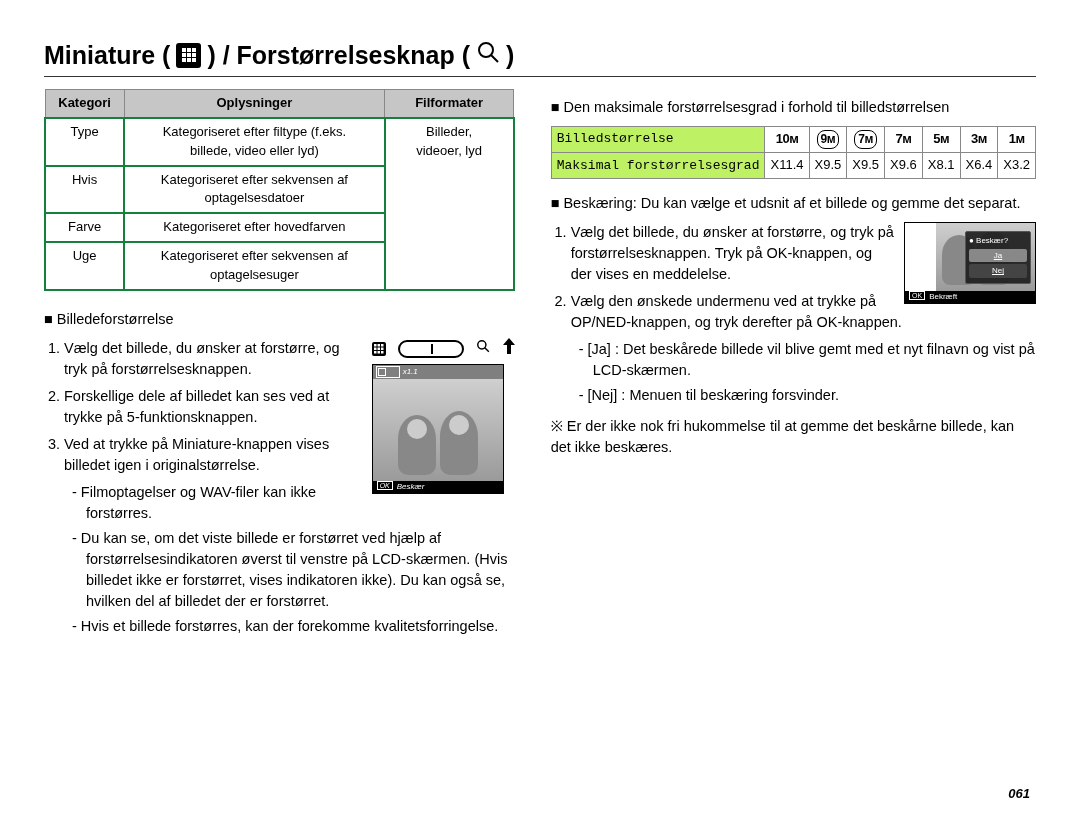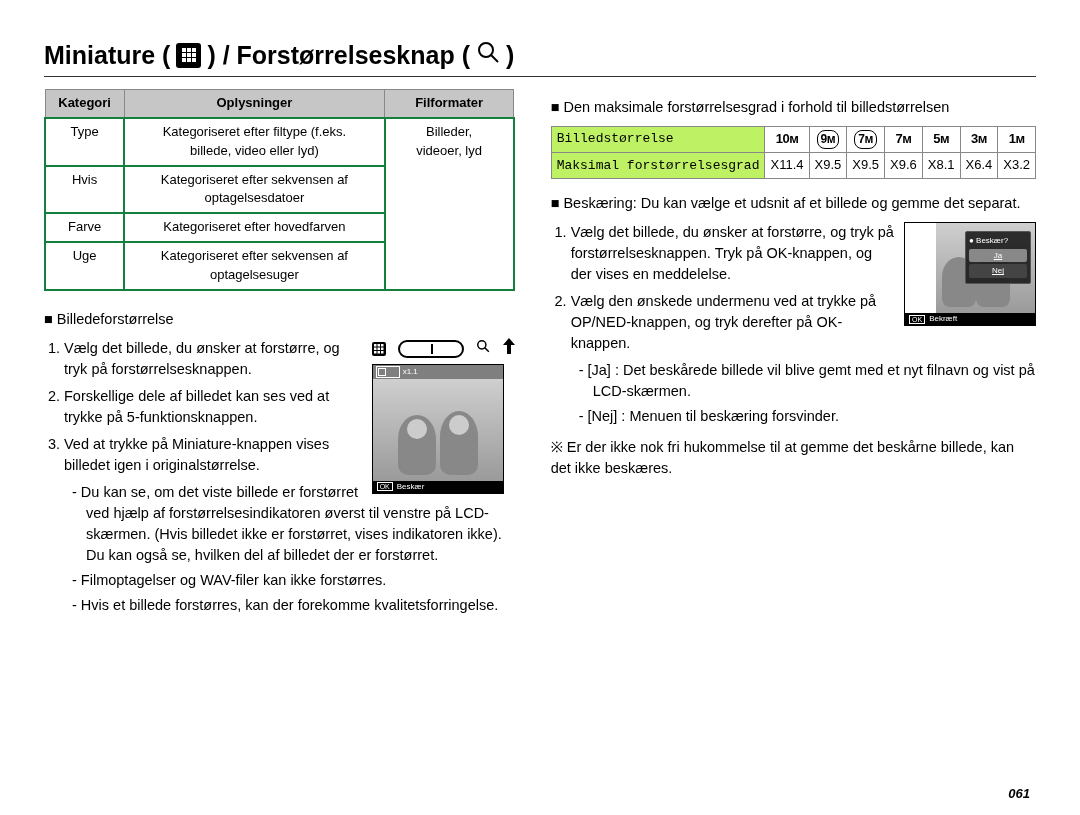--- a/index.html
+++ b/index.html
@@ -82,20 +82,21 @@
   }
   .sub-notes p {
     margin: 4px 0;
     text-indent: -14px;
     padding-left: 14px;
   }
   .zoom-illus {
     float: right;
     width: 143px;
     margin: 0 0 4px 10px;
+    font-style: italic;
   }
   .zoom-bar {
     display: flex;
     align-items: center;
     justify-content: space-between;
     margin-bottom: 4px;
   }
   .zoom-switch {
     width: 66px;
     height: 18px;
@@ -178,21 +179,21 @@
     width: 20px; height: 20px;
     background: #ccc;
     border-radius: 50%;
   }
   .lcd-bottom {
     height: 12px;
     background: #000;
     color: #fff;
     font-size: 8px;
     display: flex;
-    align-items: center;
+    align-items: flex-start;
     padding: 0 4px;
     gap: 4px;
   }
   .ok-tag {
     border: 1px solid #fff;
     padding: 0 2px;
     font-size: 7px;
     line-height: 1;
   }
   
@@ -229,21 +230,21 @@
   .crop-illus {
     float: right;
     width: 132px;
     margin: 0 0 4px 10px;
   }
   .crop-lcd {
     width: 130px;
     border: 1px solid #000;
   }
   .crop-photo {
-    height: 90px;
+    height: 68px;
     background: linear-gradient(#cfcfcf, #9a9a9a);
     position: relative;
     margin-left: 31px;
   }
   .dialog {
     position: absolute;
     right: 4px;
     top: 8px;
     width: 58px;
     background: rgba(30,30,30,0.92);
@@ -388,22 +389,22 @@
             </div>
           </div>
         </div>
 
         <ol class="steps">
           <li>Vælg det billede, du ønsker at forstørre, og tryk på forstørrelsesknappen.</li>
           <li>Forskellige dele af billedet kan ses ved at trykke på 5-funktionsknappen.</li>
           <li>Ved at trykke på Miniature-knappen vises billedet igen i originalstørrelse.</li>
         </ol>
         <div class="sub-notes">
+          <p>- Filmoptagelser og WAV-filer kan ikke forstørres.</p>
           <p>- Du kan se, om det viste billede er forstørret ved hjælp af forstørrelsesindikatoren øverst til venstre på LCD-skærmen. (Hvis billedet ikke er forstørret, vises indikatoren ikke). Du kan også se, hvilken del af billedet der er forstørret.</p>
-          <p>- Filmoptagelser og WAV-filer kan ikke forstørres.</p>
           <p>- Hvis et billede forstørres, kan der forekomme kvalitetsforringelse.</p>
         </div>
       </div>
     </div>
 
     <div class="col">
       <div class="bullet-head">Den maksimale forstørrelsesgrad i forhold til billedstørrelsen</div>
 
       <table class="zoomt">
         <tbody>

